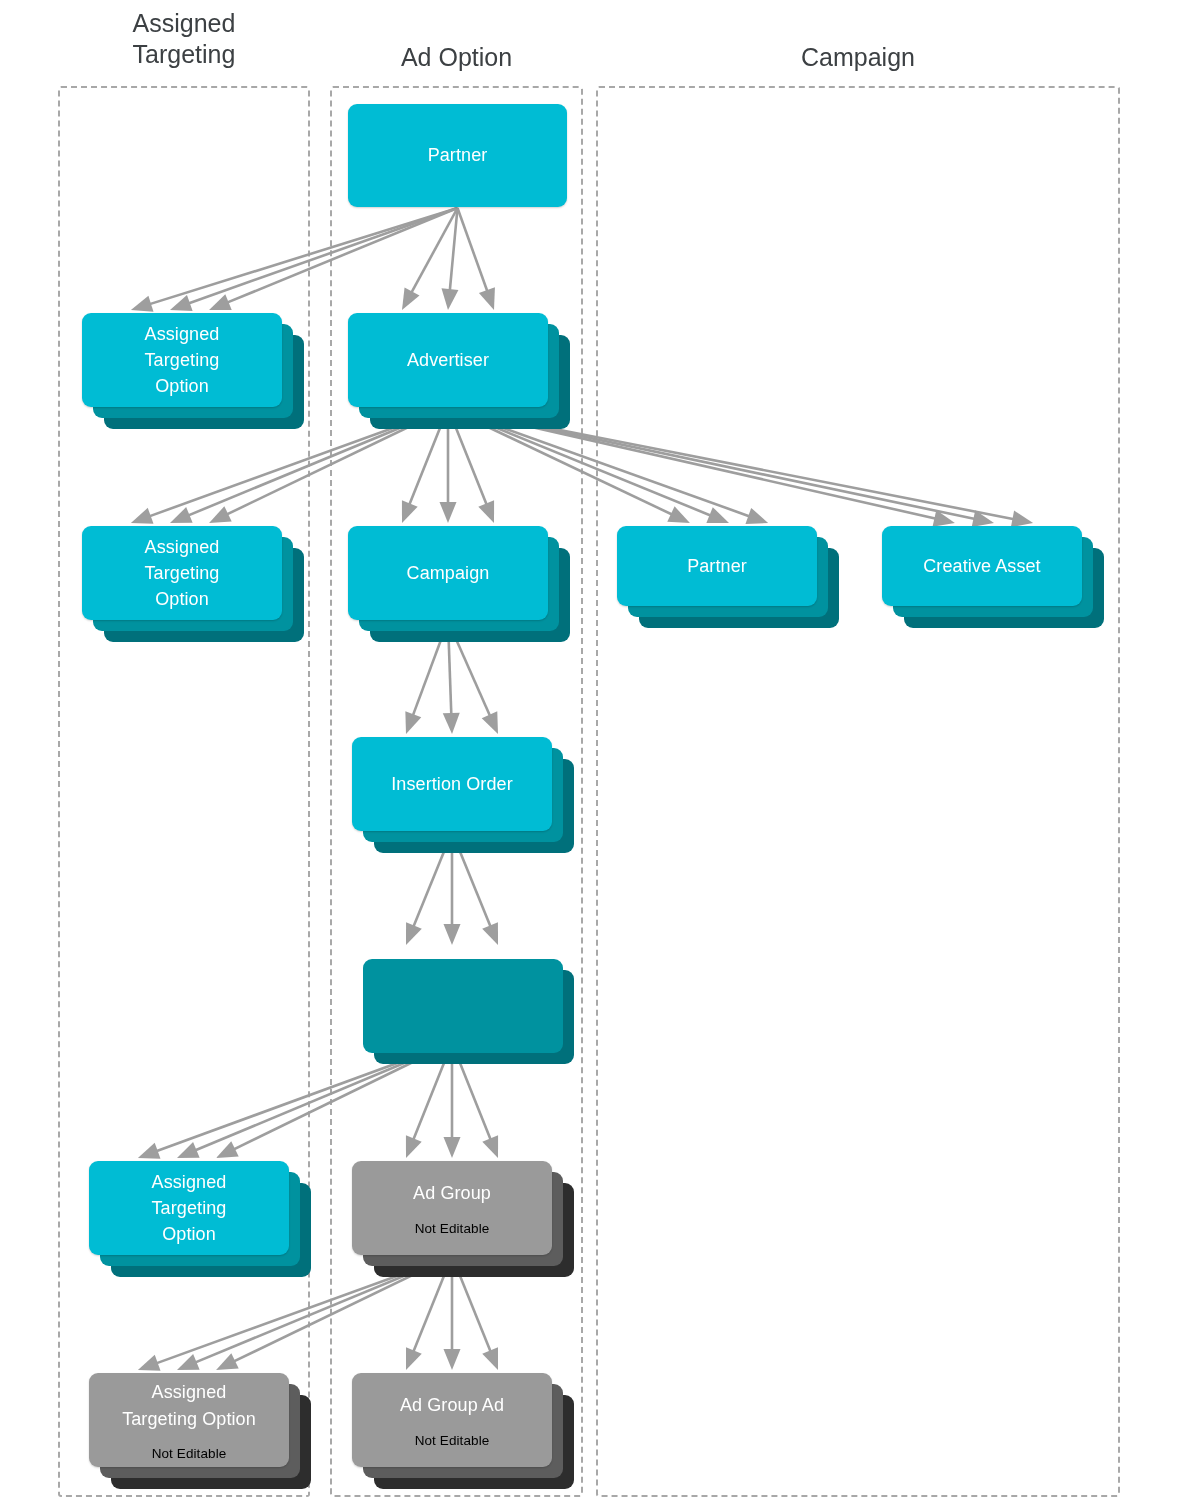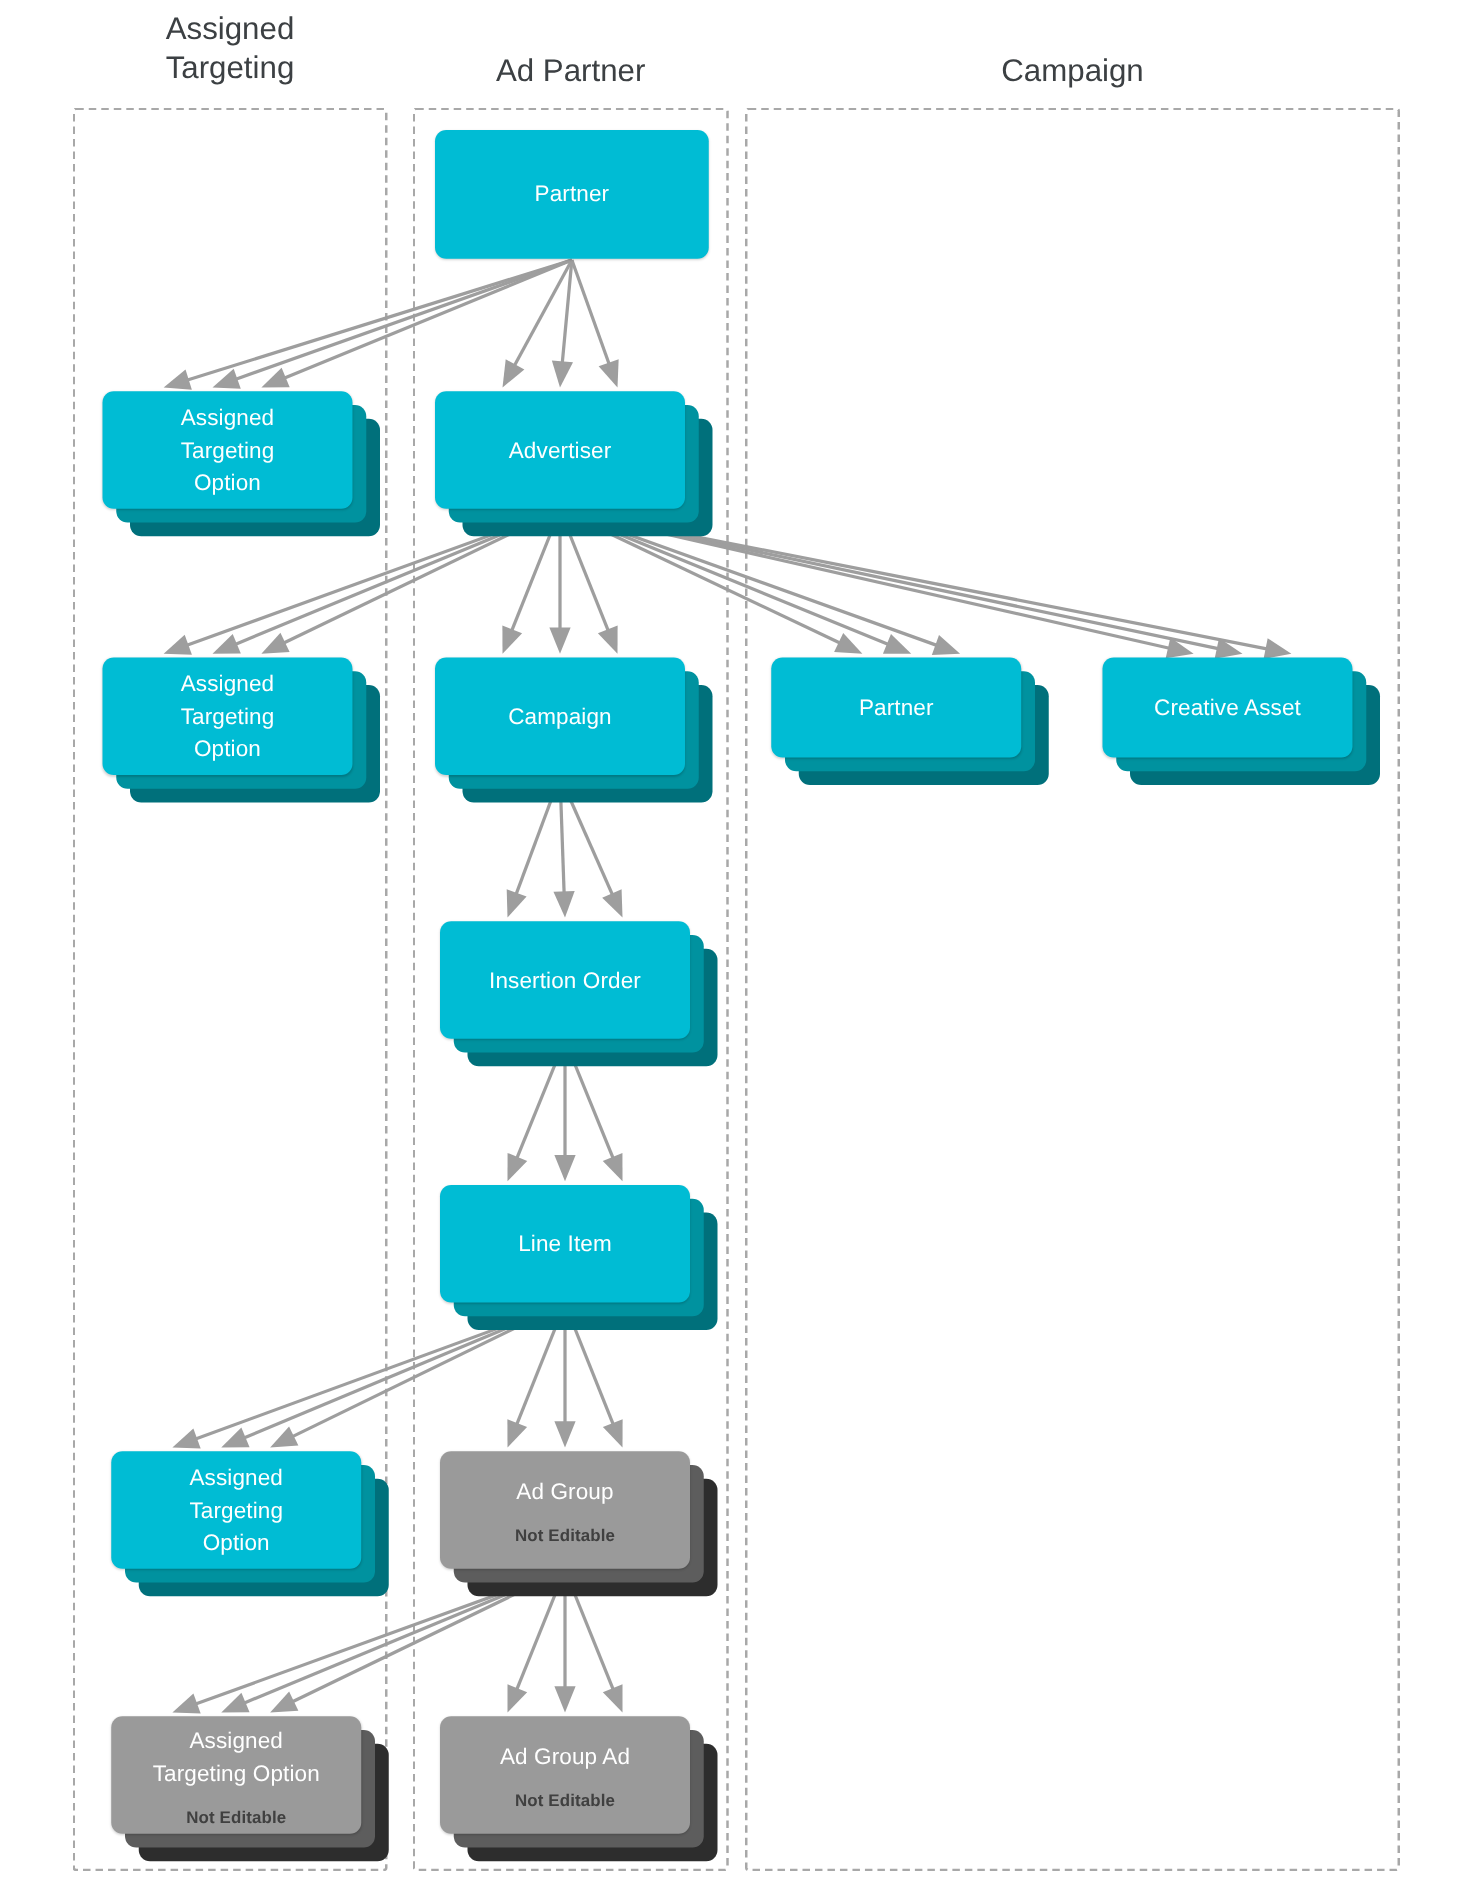--- a/index.html
+++ b/index.html
@@ -65,38 +65,38 @@
   .card .title {
     color: #ffffff;
     font-weight: normal;
     font-size: 18px;
     line-height: 1.45;
     text-align: center;
     letter-spacing: 0.1px;
     white-space: pre-line;
   }
   .card .subtitle {
-    color: #404040;
-    font-weight: bold;
+    color: #000000;
+    font-weight: normal;
     font-size: 13.5px;
     text-align: center;
     margin-top: 14px;
     letter-spacing: 0.1px;
   }
 </style>
 </head>
 <body>
 
 <div id="diagram-root">
 
   <div id="columns-layer">
       <div class="col-title" style="left: 58px; top: 8px; width: 252px;">Assigned
 Targeting</div>
       <div class="col-box" style="left: 58px; top: 86px; width: 252px; height: 1411px; border-color: rgb(168, 168, 168);"></div>
-      <div class="col-title" style="left: 330px; top: 42px; width: 253px;">Ad Partner</div>
+      <div class="col-title" style="left: 330px; top: 42px; width: 253px;">Ad Option</div>
       <div class="col-box" style="left: 330px; top: 86px; width: 253px; height: 1411px; border-color: rgb(168, 168, 168);"></div>
       <div class="col-title" style="left: 596px; top: 42px; width: 524px;">Campaign</div>
       <div class="col-box" style="left: 596px; top: 86px; width: 524px; height: 1411px; border-color: rgb(168, 168, 168);"></div>
     </div>
 
   <svg class="layer" id="edges-layer" viewBox="0 0 1184 1508" preserveAspectRatio="none">
       <g>
         <line x1="457.50" y1="208.00" x2="148.08" y2="304.63" stroke="#9e9e9e" stroke-width="2.6"></line>
         <polygon points="130.90,310.00 148.41,295.63 153.48,311.85" fill="#9e9e9e"></polygon>
       </g>
@@ -297,23 +297,20 @@
       <div class="card" style="left: 352px; top: 737px; width: 222px; height: 116px;">
         <div class="stack-lay" style="background: rgb(0, 112, 123); left: 22px; top: 22px; width: 200px; height: 94px;"></div>
         <div class="stack-lay" style="background: rgb(0, 146, 159); left: 11px; top: 11px; width: 200px; height: 94px;"></div>
         <div class="face" style="background: rgb(0, 188, 212); width: 200px; height: 94px;">
           <div class="title">Insertion Order</div>
         </div>
       </div>
       <div class="card" style="left: 352px; top: 948px; width: 222px; height: 116px;">
         <div class="stack-lay" style="background: rgb(0, 112, 123); left: 22px; top: 22px; width: 200px; height: 94px;"></div>
         <div class="stack-lay" style="background: rgb(0, 146, 159); left: 11px; top: 11px; width: 200px; height: 94px;"></div>
-        <div class="face" style="background: rgb(0, 188, 212); width: 200px; height: 94px;">
-          <div class="title">Line Item</div>
-        </div>
       </div>
       <div class="card" style="left: 89px; top: 1161px; width: 222px; height: 116px;">
         <div class="stack-lay" style="background: rgb(0, 112, 123); left: 22px; top: 22px; width: 200px; height: 94px;"></div>
         <div class="stack-lay" style="background: rgb(0, 146, 159); left: 11px; top: 11px; width: 200px; height: 94px;"></div>
         <div class="face" style="background: rgb(0, 188, 212); width: 200px; height: 94px;">
           <div class="title">Assigned
 Targeting
 Option</div>
         </div>
       </div>

